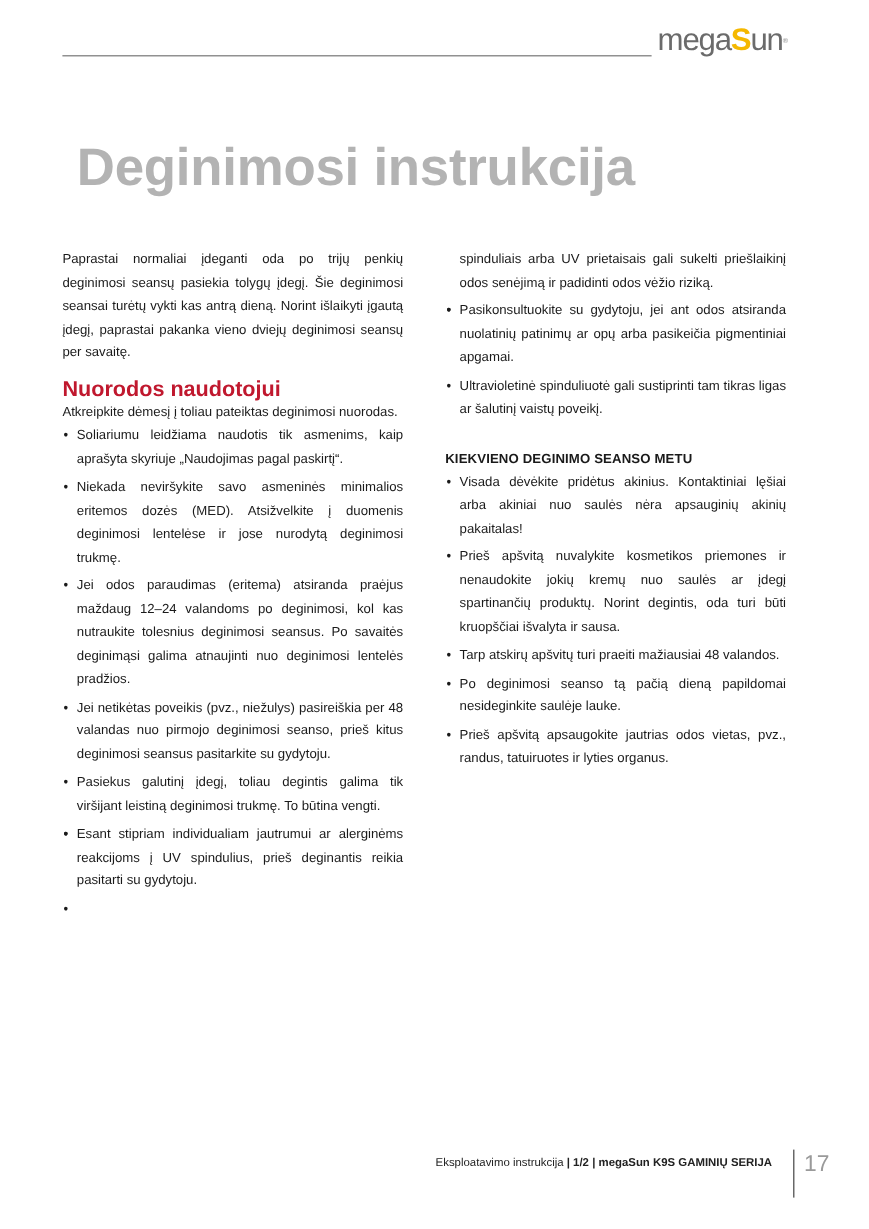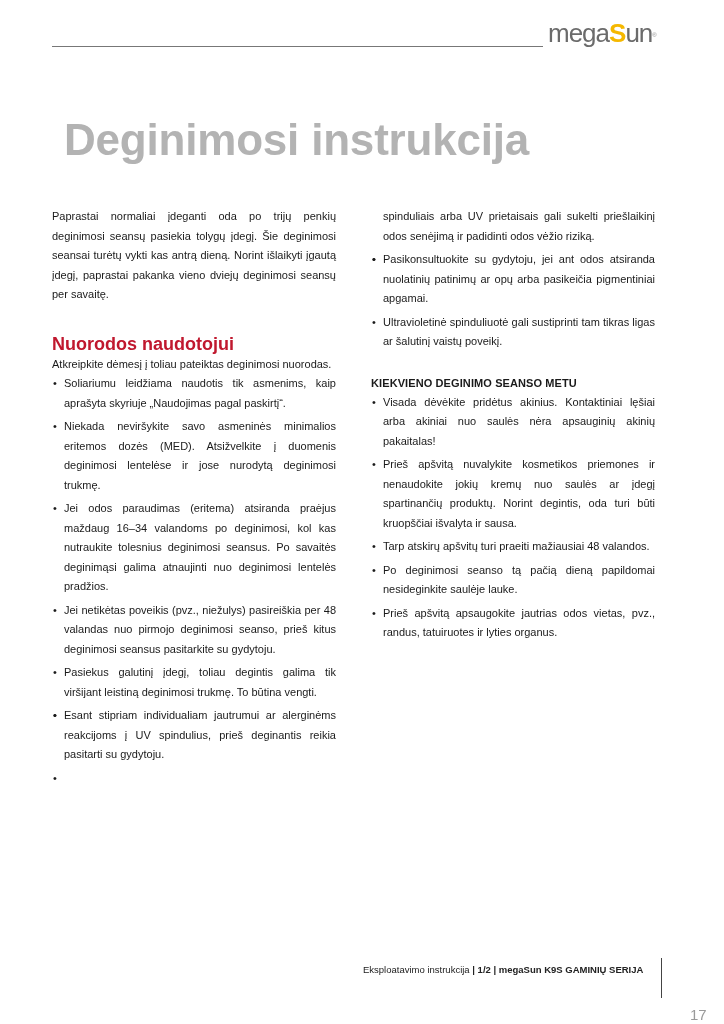--- a/index.html
+++ b/index.html
@@ -21,57 +21,57 @@
     .page-title {
       position: absolute; left: 52px; top: 104px; margin: 12px;
       font-size: 44px; font-weight: bold; color: #b3b3b3; line-height: 48px;
       letter-spacing: -0.2px;
     }
     .col { position: absolute; top: 207px; width: 284px; font-size: 11px; line-height: 19.5px; }
     .col.left { left: 52px; }
     .col.right { left: 371px; }
     p { margin: 0; text-align: justify; }
     .red-head {
-      margin: 28px 0 0 0; font-size: 18px; font-weight: bold; color: #c0182e; line-height: 22px;
+      margin: 8px 0 0 0; font-size: 18px; font-weight: bold; color: #c0182e; line-height: 22px;
     }
     .sec-head {
       margin: 18px 0 0 0; font-size: 11px; font-weight: bold; line-height: 19px; letter-spacing: 0.1px;
     }
     ul { list-style: none; margin: 0; padding: 0; }
     li { position: relative; padding-left: 12px; margin-bottom: 4px; text-align: justify; }
     li .bullet { position: absolute; left: 1px; top: 0; }
     .cont { padding-left: 12px; margin-bottom: 4px; }
     .sec-head.k { margin-top: 22px; }
     .footer {
       position: absolute; left: 363px; top: 964px; font-size: 9.5px; color: #222;
     }
     .footer b { font-weight: bold; }
     .footer-rule {
       position: absolute; left: 661px; top: 958px; width: 1px; height: 40px; background: #444;
     }
     .page-num {
-      position: absolute; left: 670px; top: 1006px; font-size: 15px; color: #9a9a9a; margin-left: 20px;
+      position: absolute; left: 670px; top: 960px; font-size: 19px; color: #9a9a9a;
     }
   </style>
 </head>
 <body>
 
 <div class="top-rule"></div>
 <div class="logo"><span>mega</span><span class="s">S</span><span>un</span><span class="reg">®</span></div>
 
 <h1 class="page-title">Deginimosi instrukcija</h1>
 
 <div class="col left">
   <p>Paprastai normaliai įdeganti oda po trijų penkių deginimosi seansų pasiekia tolygų įdegį. Šie deginimosi seansai turėtų vykti kas antrą dieną. Norint išlaikyti įgautą įdegį, paprastai pakanka vieno dviejų deginimosi seansų per savaitę.</p>
   <h2 class="red-head">Nuorodos naudotojui</h2>
   <p>Atkreipkite dėmesį į toliau pateiktas deginimosi nuorodas.</p>
   <ul>
     <li><span class="bullet">•</span><span>Soliariumu leidžiama naudotis tik asmenims, kaip aprašyta skyriuje „Naudojimas pagal paskirtį“.</span></li>
     <li><span class="bullet">•</span><span>Niekada neviršykite savo asmeninės minimalios eritemos dozės (MED). Atsižvelkite į duomenis deginimosi lentelėse ir jose nurodytą deginimosi trukmę.</span></li>
-    <li><span class="bullet">•</span><span>Jei odos paraudimas (eritema) atsiranda praėjus maždaug 16–34 valandoms po deginimosi, kol kas nutraukite tolesnius deginimosi seansus. Po savaitės deginimąsi galima atnaujinti nuo deginimosi lentelės pradžios.</span></li>
+    <li><span class="bullet">•</span><span>Jei odos paraudimas (eritema) atsiranda praėjus maždaug 12–24 valandoms po deginimosi, kol kas nutraukite tolesnius deginimosi seansus. Po savaitės deginimąsi galima atnaujinti nuo deginimosi lentelės pradžios.</span></li>
     <li><span class="bullet">•</span><span>Jei netikėtas poveikis (pvz., niežulys) pasireiškia per 48 valandas nuo pirmojo deginimosi seanso, prieš kitus deginimosi seansus pasitarkite su gydytoju.</span></li>
     <li><span class="bullet">•</span><span>Pasiekus galutinį įdegį, toliau degintis galima tik viršijant leistiną deginimosi trukmę. To būtina vengti.</span></li>
     <li><span class="bullet">•</span></li>
     <li><span class="bullet">•</span><span>Esant stipriam individualiam jautrumui ar alerginėms reakcijoms į UV spindulius, prieš deginantis reikia pasitarti su gydytoju.</span></li>
     <li><span class="bullet">•</span></li>
   </ul>
 </div>
 
 <div class="col right">
   <p class="cont">spinduliais arba UV prietaisais gali sukelti priešlaikinį odos senėjimą ir padidinti odos vėžio riziką.</p>

